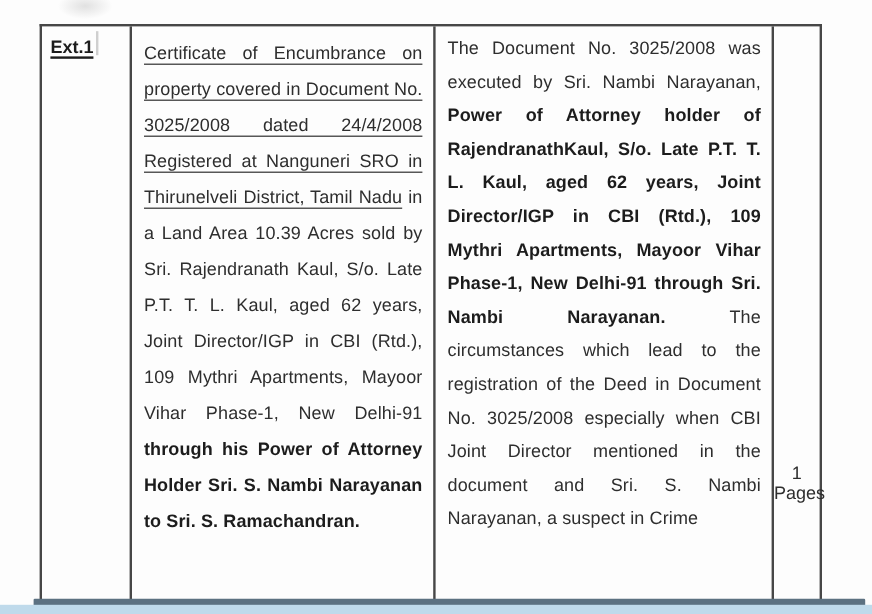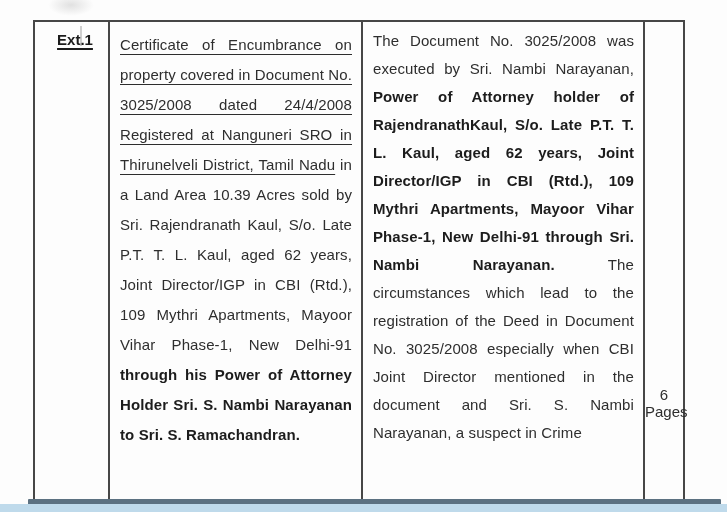--- a/index.html
+++ b/index.html
@@ -40,21 +40,20 @@
     border: 2px solid var(--border);
     border-bottom: none;
     display: flex;
     align-items: stretch;
   }
   .cell { position: relative; }
   .col-exhibit {
     width: 75px;
     border-right: 2px solid var(--border);
     padding: 9px 0 0 7px;
-    text-align: center;
   }
   .exhibit-no {
     font-size: 15px;
     font-weight: bold;
     color: var(--text_bold);
     text-decoration: underline;
     text-decoration-thickness: 1.5px;
     text-underline-offset: 3px;
   }
   .col-desc {
@@ -123,20 +122,20 @@
 
     <div class="cell col-desc">
       <p><span class="u">Certificate of Encumbrance on property covered in Document No. 3025/2008 dated 24/4/2008 Registered at Nanguneri SRO in Thirunelveli District, Tamil Nadu</span><span> in a Land Area 10.39 Acres sold by Sri. Rajendranath Kaul, S/o. Late P.T. T. L. Kaul, aged 62 years, Joint Director/IGP in CBI (Rtd.), 109 Mythri Apartments, Mayoor Vihar Phase-1, New Delhi-91 </span><span class="b">through his Power of Attorney Holder Sri. S. Nambi Narayanan to Sri. S. Ramachandran.</span></p>
     </div>
 
     <div class="cell col-details">
       <p><span>The Document No. 3025/2008 was executed by Sri. Nambi Narayanan, </span><span class="b">Power of Attorney holder of RajendranathKaul, S/o. Late P.T. T. L. Kaul, aged 62 years, Joint Director/IGP in CBI (Rtd.), 109 Mythri Apartments, Mayoor Vihar Phase-1, New Delhi-91 through Sri. Nambi Narayanan.</span><span> The circumstances which lead to the registration of the Deed in Document No. 3025/2008 especially when CBI Joint Director mentioned in the document and Sri. S. Nambi Narayanan, a suspect in Crime</span></p>
     </div>
 
     <div class="cell col-pages">
-      <span class="page-count">6 Pages</span>
+      <span class="page-count">1 Pages</span>
     </div>
 
   </div>
 
   <div class="scan-edge-dark"></div>
   <div class="scan-edge-light"></div>
 </div>
 
 </body></html>

